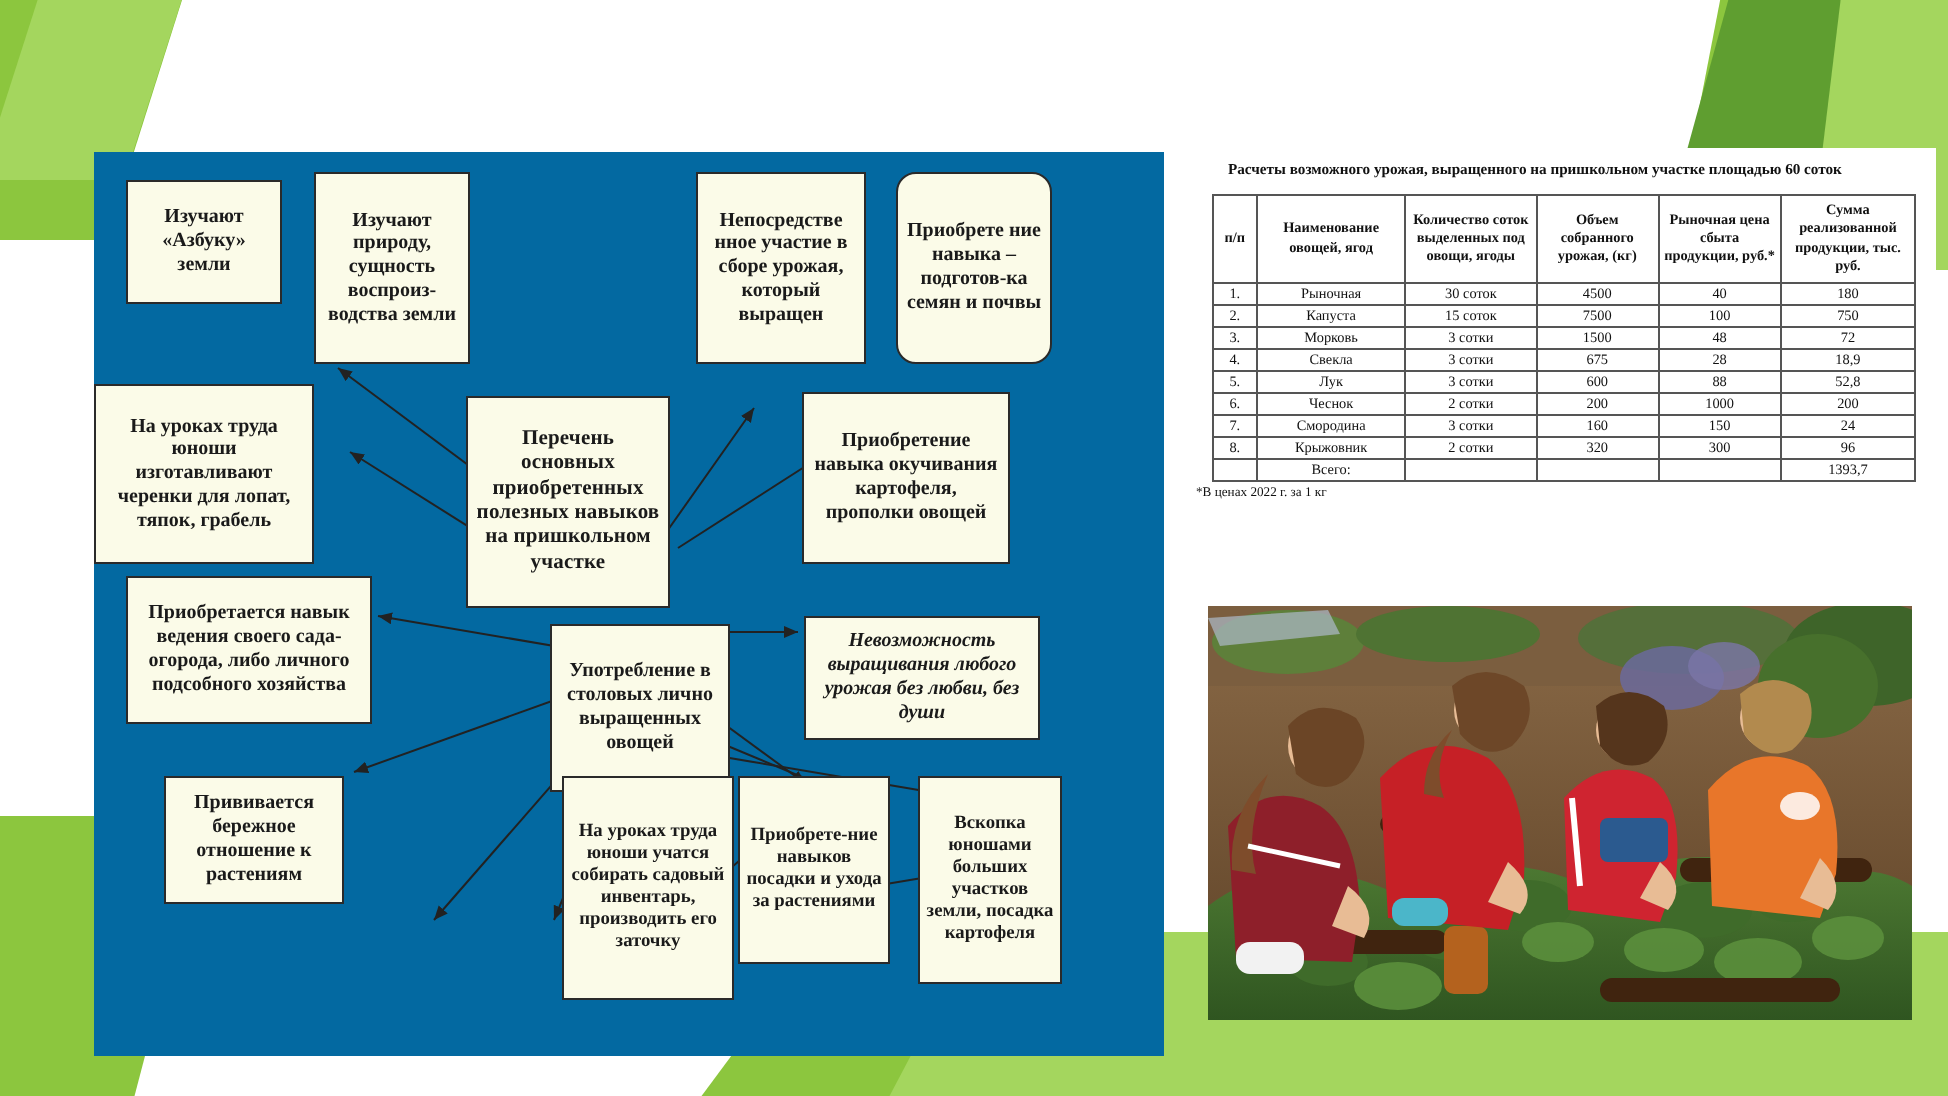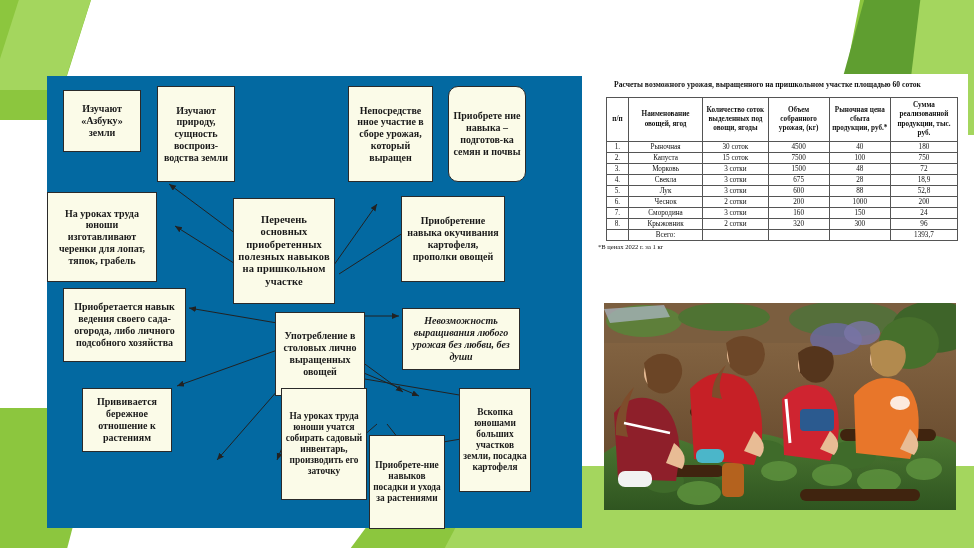--- a/index.html
+++ b/index.html
@@ -167,21 +167,21 @@
     <div class="nodebox n-sm" style="left:228px;top:236px;width:90px;height:84px;">
       <span>Употребление в столовых лично выращенных овощей</span>
     </div>
 
     <div class="nodebox n-sm" style="left:35px;top:312px;width:90px;height:64px;">
       <span>Прививается бережное отношение к растениям</span>
     </div>
     <div class="nodebox n-xs" style="left:222px;top:312px;width:86px;height:112px;margin-left:12px;">
       <span>На уроках труда юноши учатся собирать садовый инвентарь, производить его заточку</span>
     </div>
-    <div class="nodebox n-xs" style="left:322px;top:312px;width:76px;height:94px;margin-top:47px;">
+    <div class="nodebox n-xs" style="left:322px;top:312px;width:76px;height:94px;">
       <span>Приобрете-ние навыков посадки и ухода за растениями</span>
     </div>
     <div class="nodebox n-xs" style="left:412px;top:312px;width:72px;height:104px;">
       <span>Вскопка юношами больших участков земли, посадка картофеля</span>
     </div>
   </div>
 
   <div id="tablepanel">
     <div class="tbl-title">Расчеты возможного урожая, выращенного на пришкольном участке площадью 60 соток</div>
     <table class="data">

